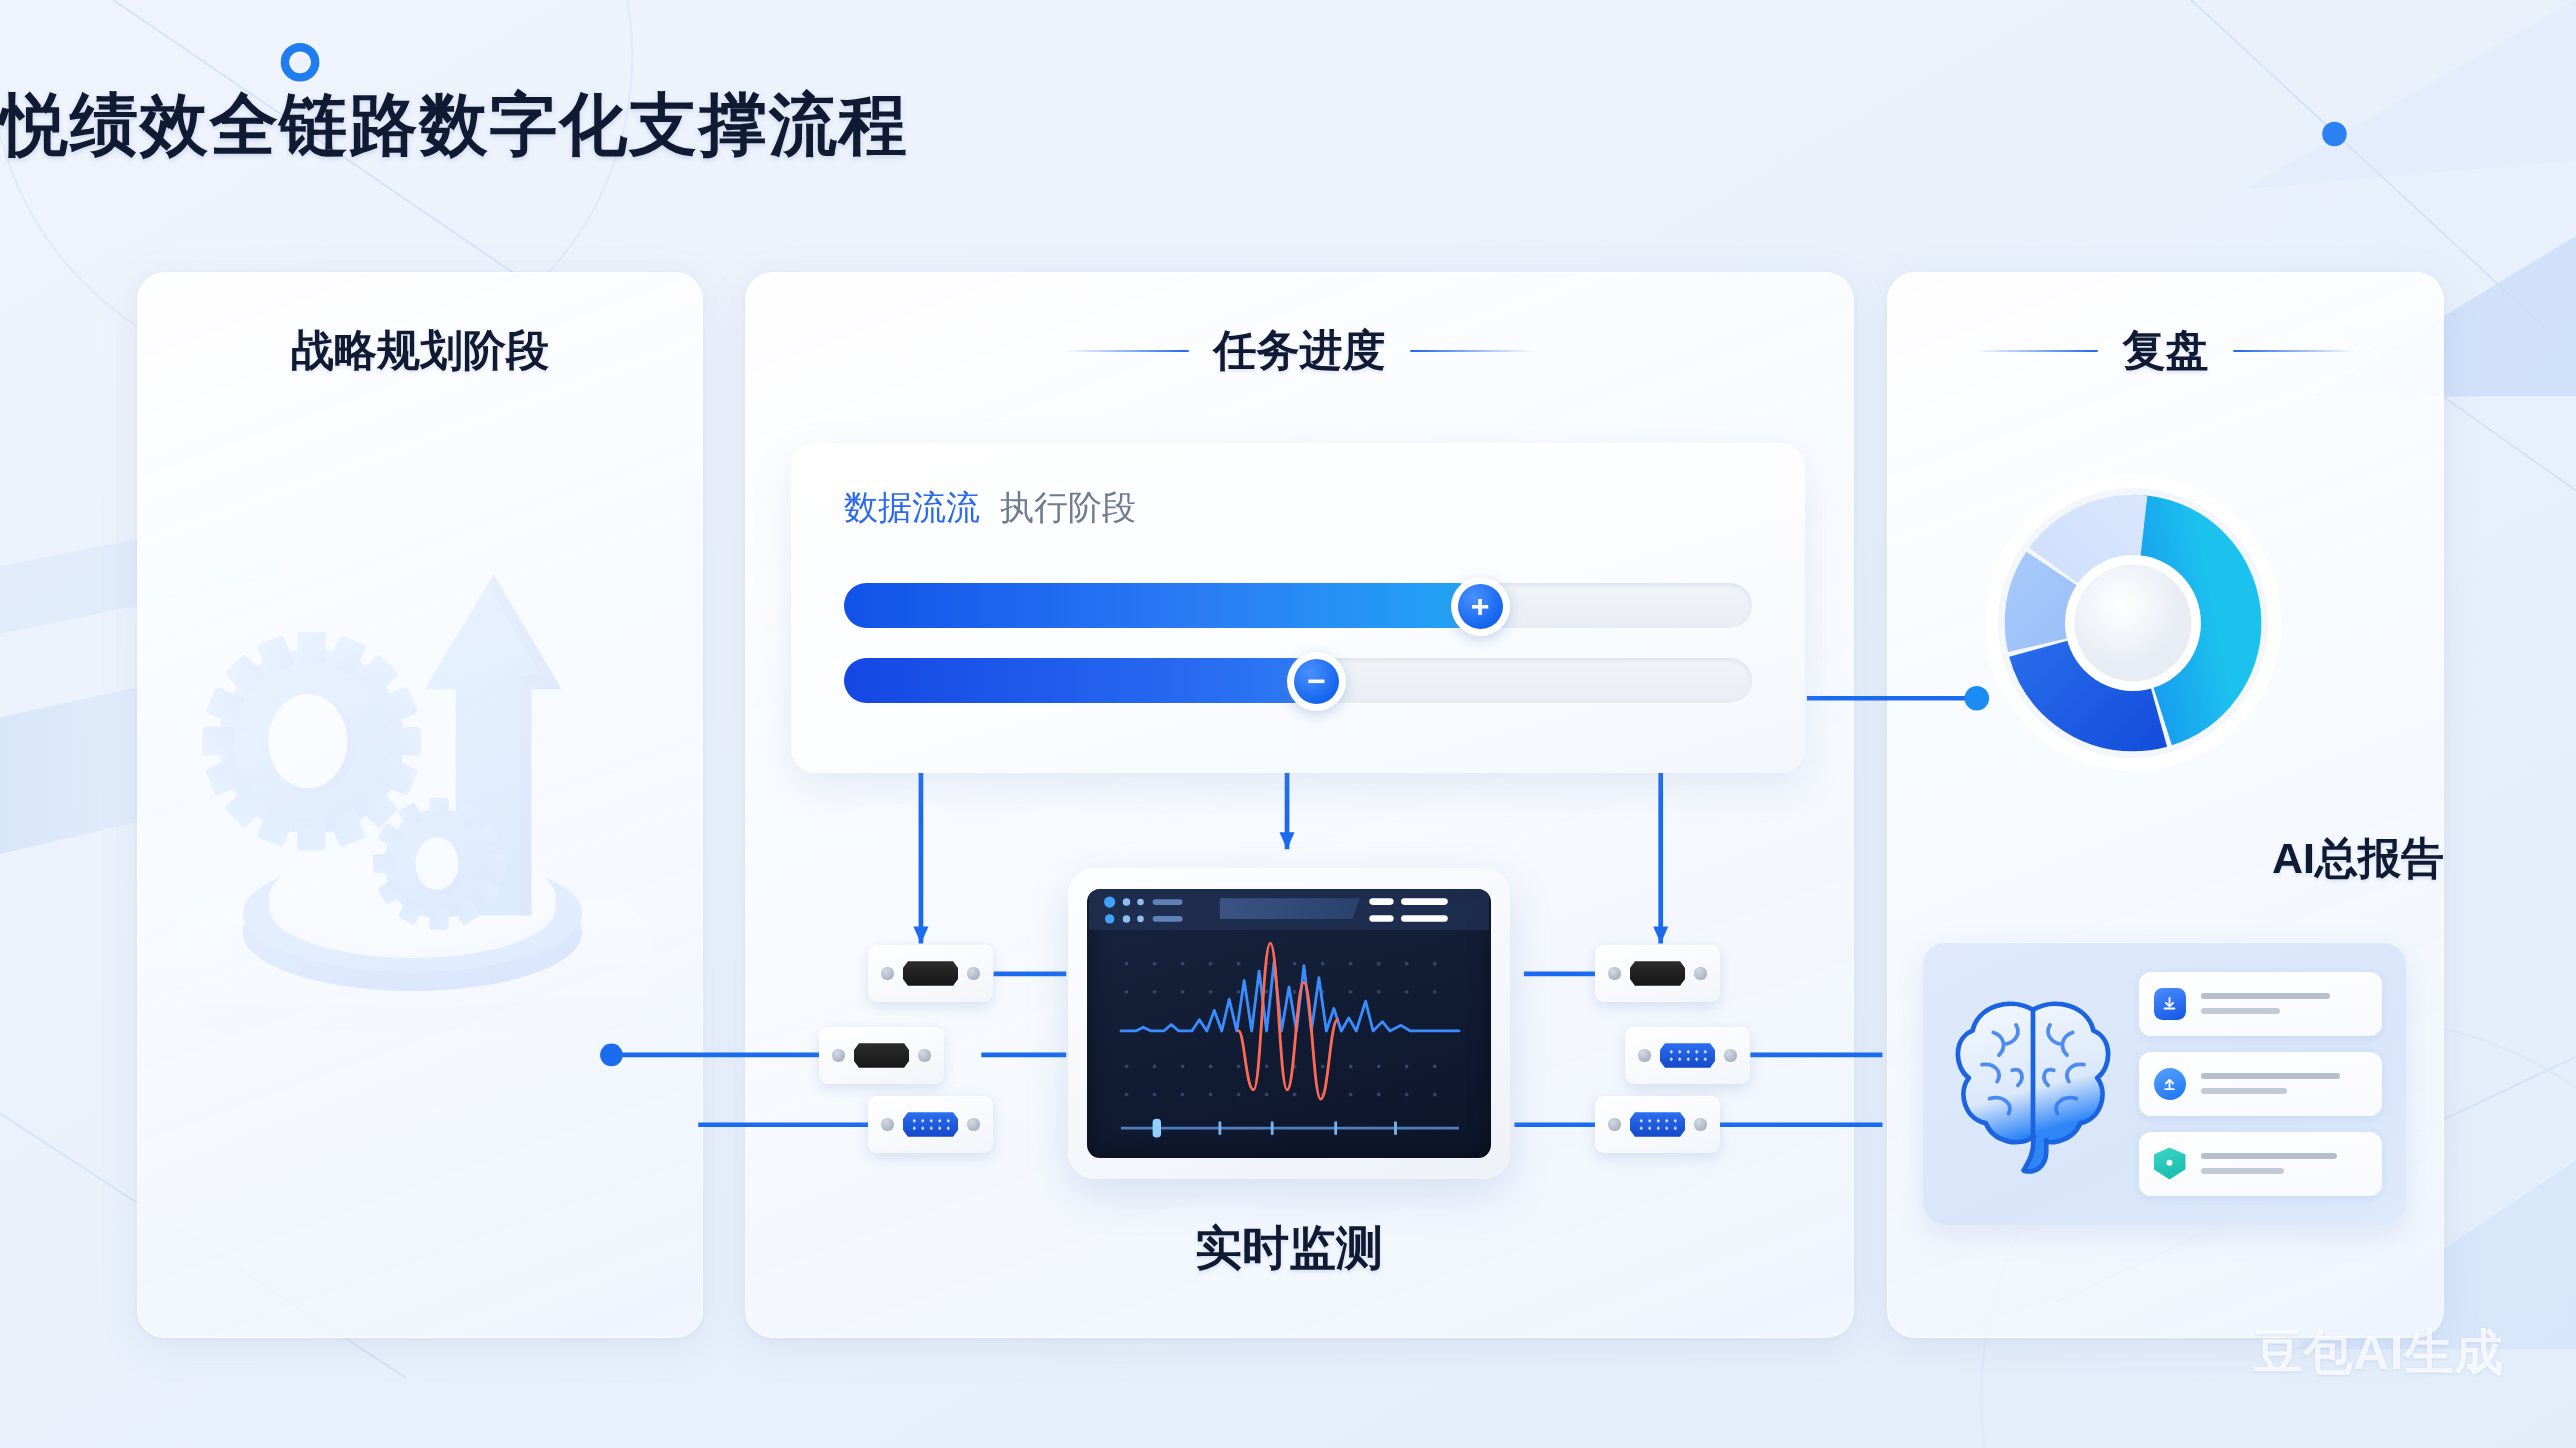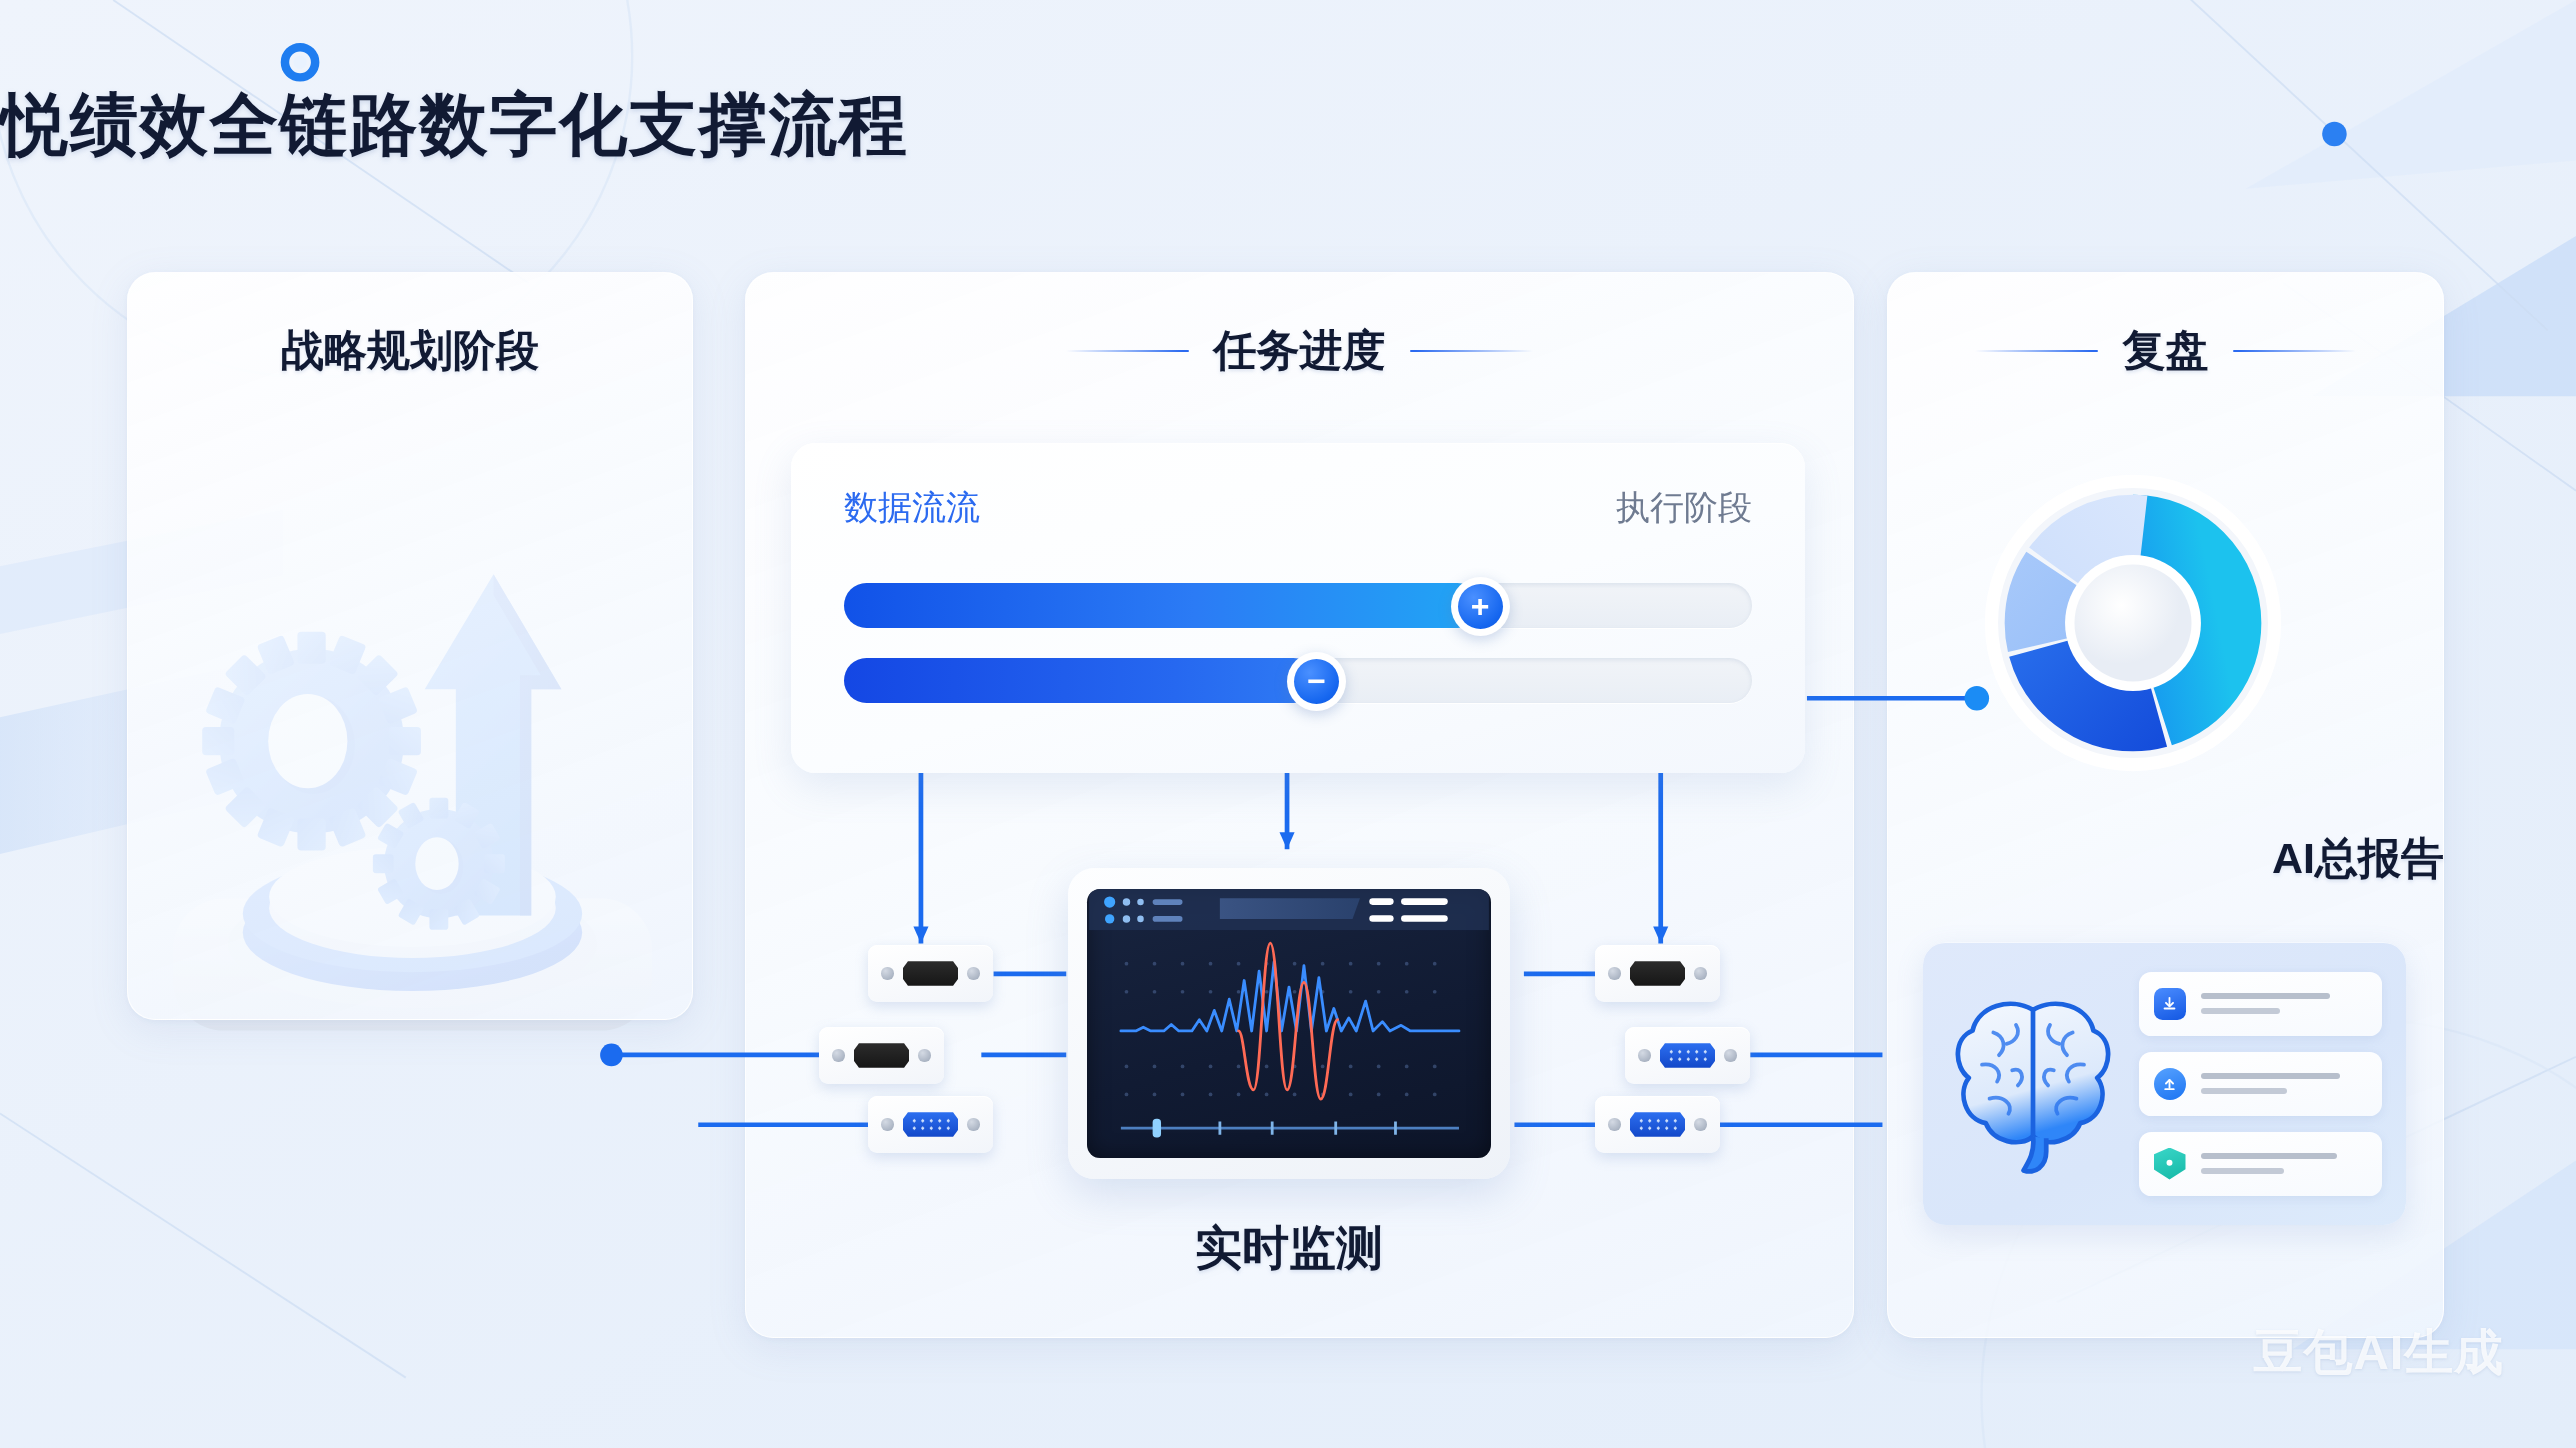--- a/index.html
+++ b/index.html
@@ -25,21 +25,21 @@
   }
 
   
   .panel {
     position:absolute; z-index:2;
     background:linear-gradient(160deg,rgba(255,255,255,.93) 0%,rgba(247,250,254,.88) 60%,rgba(241,246,253,.85) 100%);
     border-radius:28px;
     box-shadow:0 9.4px 38px rgba(120,145,190,.13), 0 1.9px 5.7px rgba(140,165,205,.08);
     border:0.9px solid rgba(255,255,255,.85);
   }
-  #panel-left   { left:127px;  top:272px; width:566px;  height:748px; }
+  #panel-left   { left:137px;  top:272px; width:566px;  height:1066px; }
   #panel-center { left:745px;  top:272px; width:1109px; height:1066px; }
   #panel-right  { left:1887px; top:272px; width:557px;  height:1066px; }
 
   .panel-head {
     position:absolute; top:49px; left:0; width:100%;
     display:flex; align-items:center; justify-content:center; gap:24.5px;
   }
   .panel-title { font-size:43px; font-weight:bold; color:#111a33; white-space:nowrap;
                  text-shadow:0 1.9px 3.8px rgba(150,170,205,.3); }
   .rule { height:2.8px; width:123px; border-radius:1.9px; }
@@ -49,21 +49,21 @@
   
   #strategy-illustration { position:absolute; left:156px; top:538px; width:528px; height:510px; }
 
   
   #slider-card {
     position:absolute; left:791px; top:443px; width:1014px; height:330px; z-index:3;
     background:linear-gradient(165deg,#ffffff 0%,#fbfdff 55%,#f3f7fd 100%);
     border-radius:24.5px;
     box-shadow:0 13.2px 38px rgba(120,150,200,.16), inset 0 0.9px 0 rgba(255,255,255,.9);
   }
-  .slider-labels { position:absolute; top:42px; left:53px; right:53px; display:flex; justify-content:space-between; }
+  .slider-labels { position:absolute; top:42px; left:53px; right:53px; display:flex; justify-content:flex-start;gap:20px; }
   #label-dataflow { font-size:34px; color:#2b6af0; font-weight:500; }
   #label-progress { font-size:34px; color:#6f7b91; font-weight:500; }
 
   .slider-row { position:absolute; left:53px; right:53px; height:45px; }
   .slider-row.r1 { top:140px; }
   .slider-row.r2 { top:215px; }
   .track {
     position:absolute; inset:0; border-radius:22.6px;
     background:linear-gradient(180deg,#f1f4f8 0%,#e9eef5 100%);
     box-shadow:inset 0 1.9px 4.7px rgba(150,170,200,.25), 0 0.9px 0 rgba(255,255,255,.9);

